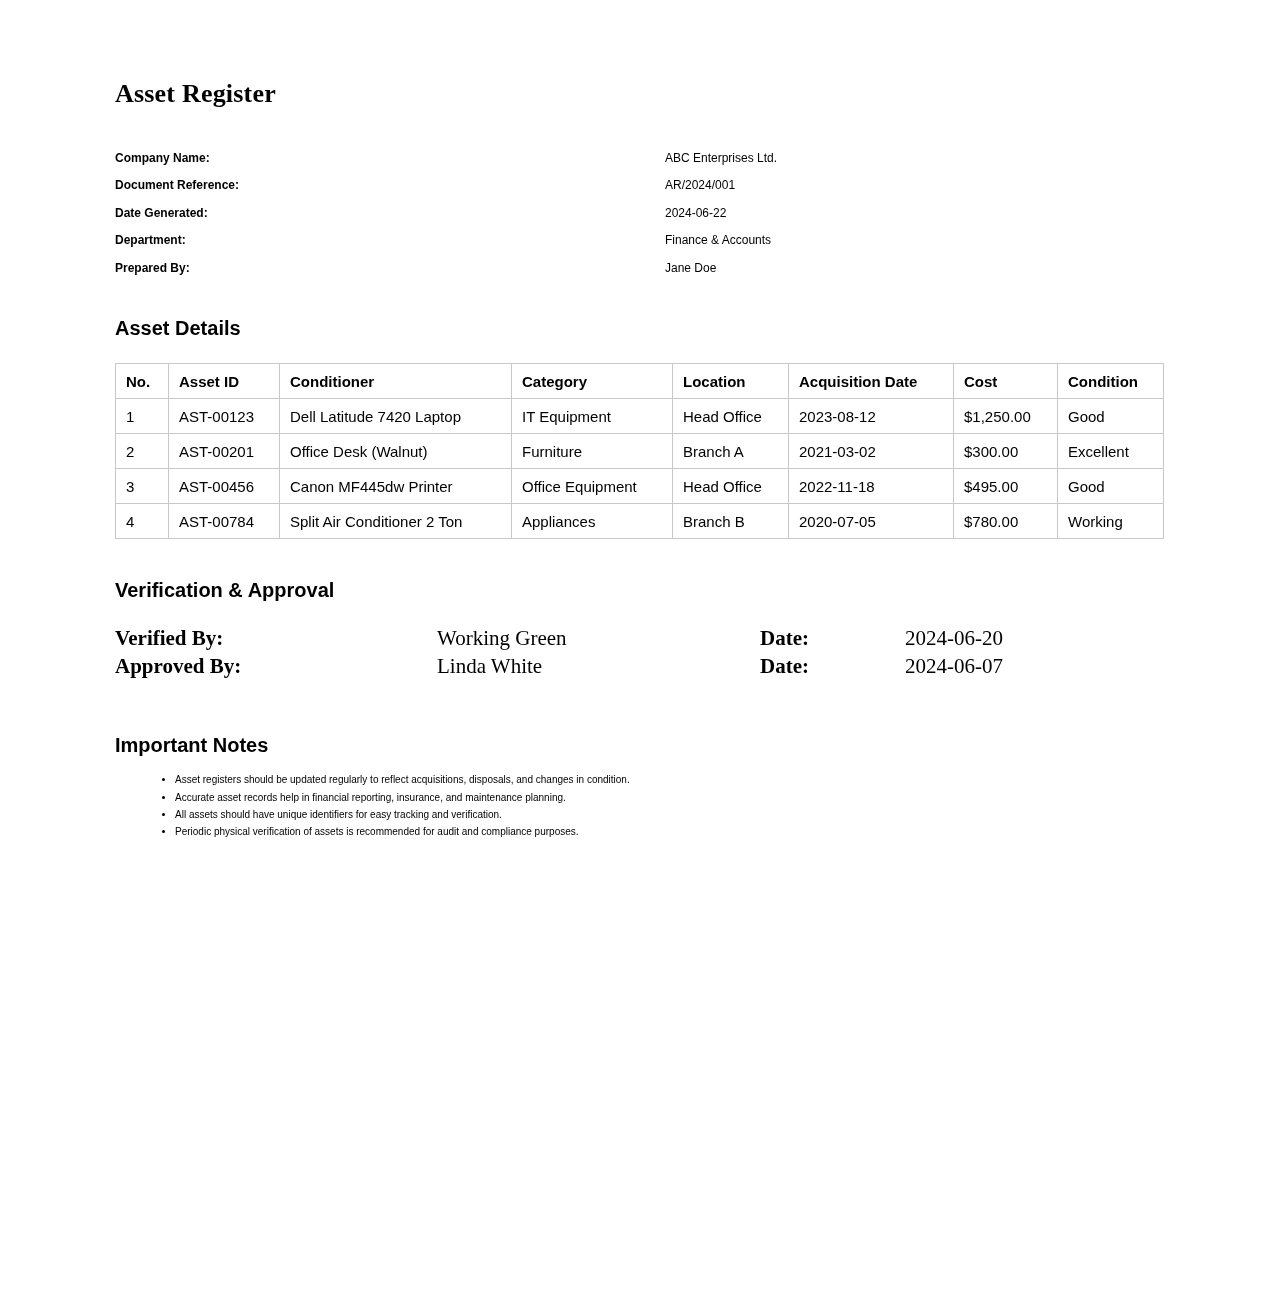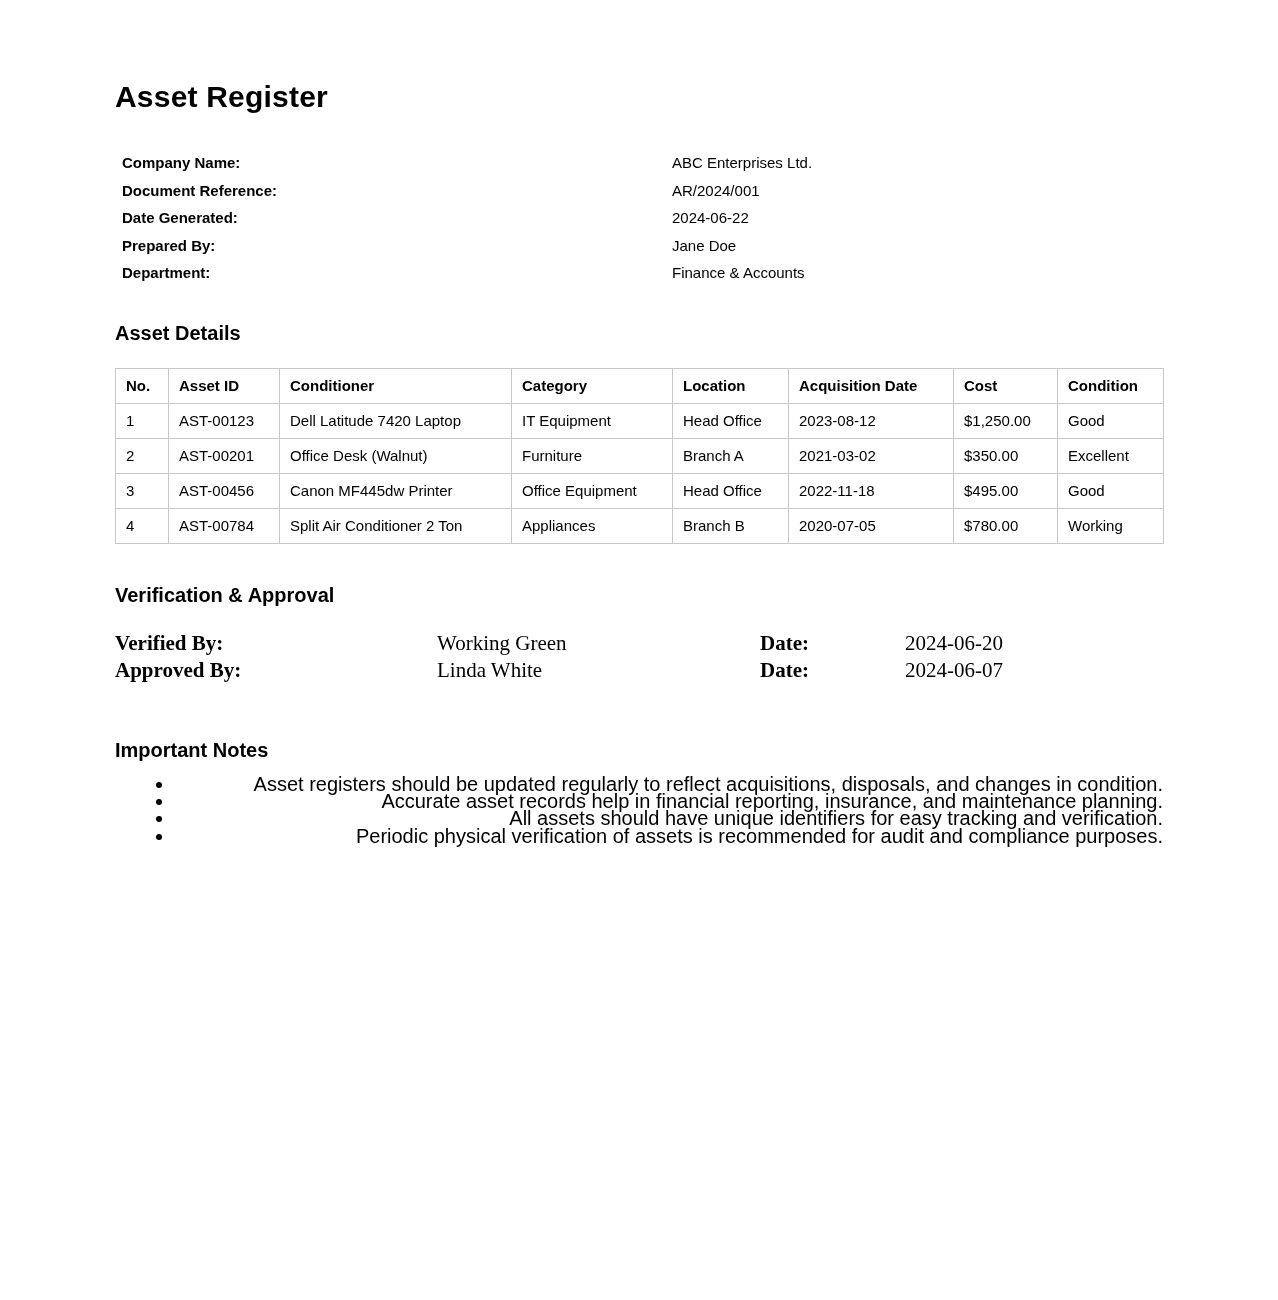--- a/index.html
+++ b/index.html
@@ -10,33 +10,33 @@
     font-family: "Liberation Sans", "DejaVu Sans", sans-serif;
     color: #000000;
     overflow: hidden;
   }
   .page {
     width: 1278px;
     height: 1300px;
     padding: 80px 115px 0 115px;
   }
   .doc-title {
-    font-size: 30px;
+    font-size: 26px;
     font-weight: bold;
     line-height: 1.1;
     letter-spacing: 0.2px;
+    font-family: Liberation Serif, serif;
   }
   
   .meta-block { margin-top: 36px; }
   .meta-row {
     display: grid;
     grid-template-columns: 550px auto;
     line-height: 27.5px;
-    font-size: 15px;
-    margin-left: 7px;
+    font-size: 12px;
   }
   .meta-label { font-weight: bold; }
   
   .section-heading {
     font-size: 20px;
     font-weight: bold;
     line-height: 1.1;
   }
   .heading-assets { margin-top: 35px; }
   .heading-verification { margin-top: 40px; }
@@ -76,24 +76,23 @@
     grid-template-columns: 322px 323px 145px auto;
     line-height: 27.5px;
     font-size: 21px;
     font-family: Liberation Serif, serif;
   }
   .verify-label, .verify-date-label { font-weight: bold; }
   
   ul.notes-list {
     margin-top: 15px;
     padding-left: 60px;
-    font-size: 20px;
+    font-size: 10px;
     line-height: 17.4px;
     list-style-type: disc;
-    text-align: right;
   }
 </style>
 </head>
 <body>
 
 <div class="page">
 
   <h1 class="doc-title">Asset Register</h1>
 
   <div class="meta-block">
@@ -107,27 +106,27 @@
         <span class="meta-label">Document Reference:</span>
         <span class="meta-value">AR/2024/001</span>
       </div>
 
       <div class="meta-row">
         <span class="meta-label">Date Generated:</span>
         <span class="meta-value">2024-06-22</span>
       </div>
 
       <div class="meta-row">
+        <span class="meta-label">Department:</span>
+        <span class="meta-value">Finance &amp; Accounts</span>
+      </div>
+
+      <div class="meta-row">
         <span class="meta-label">Prepared By:</span>
         <span class="meta-value">Jane Doe</span>
-      </div>
-
-      <div class="meta-row">
-        <span class="meta-label">Department:</span>
-        <span class="meta-value">Finance &amp; Accounts</span>
       </div>
     </div>
 
   <h2 class="section-heading heading-assets">Asset Details</h2>
 
   <table class="asset-table">
     <colgroup>
       <col class="c-no">
         <col class="c-assetid">
         <col class="c-desc">
@@ -170,21 +169,21 @@
           <td>Good</td>
         </tr>
 
         <tr>
           <td>2</td>
           <td>AST-00201</td>
           <td>Office Desk (Walnut)</td>
           <td>Furniture</td>
           <td>Branch A</td>
           <td>2021-03-02</td>
-          <td>$350.00</td>
+          <td>$300.00</td>
           <td>Excellent</td>
         </tr>
 
         <tr>
           <td>3</td>
           <td>AST-00456</td>
           <td>Canon MF445dw Printer</td>
           <td>Office Equipment</td>
           <td>Head Office</td>
           <td>2022-11-18</td>

